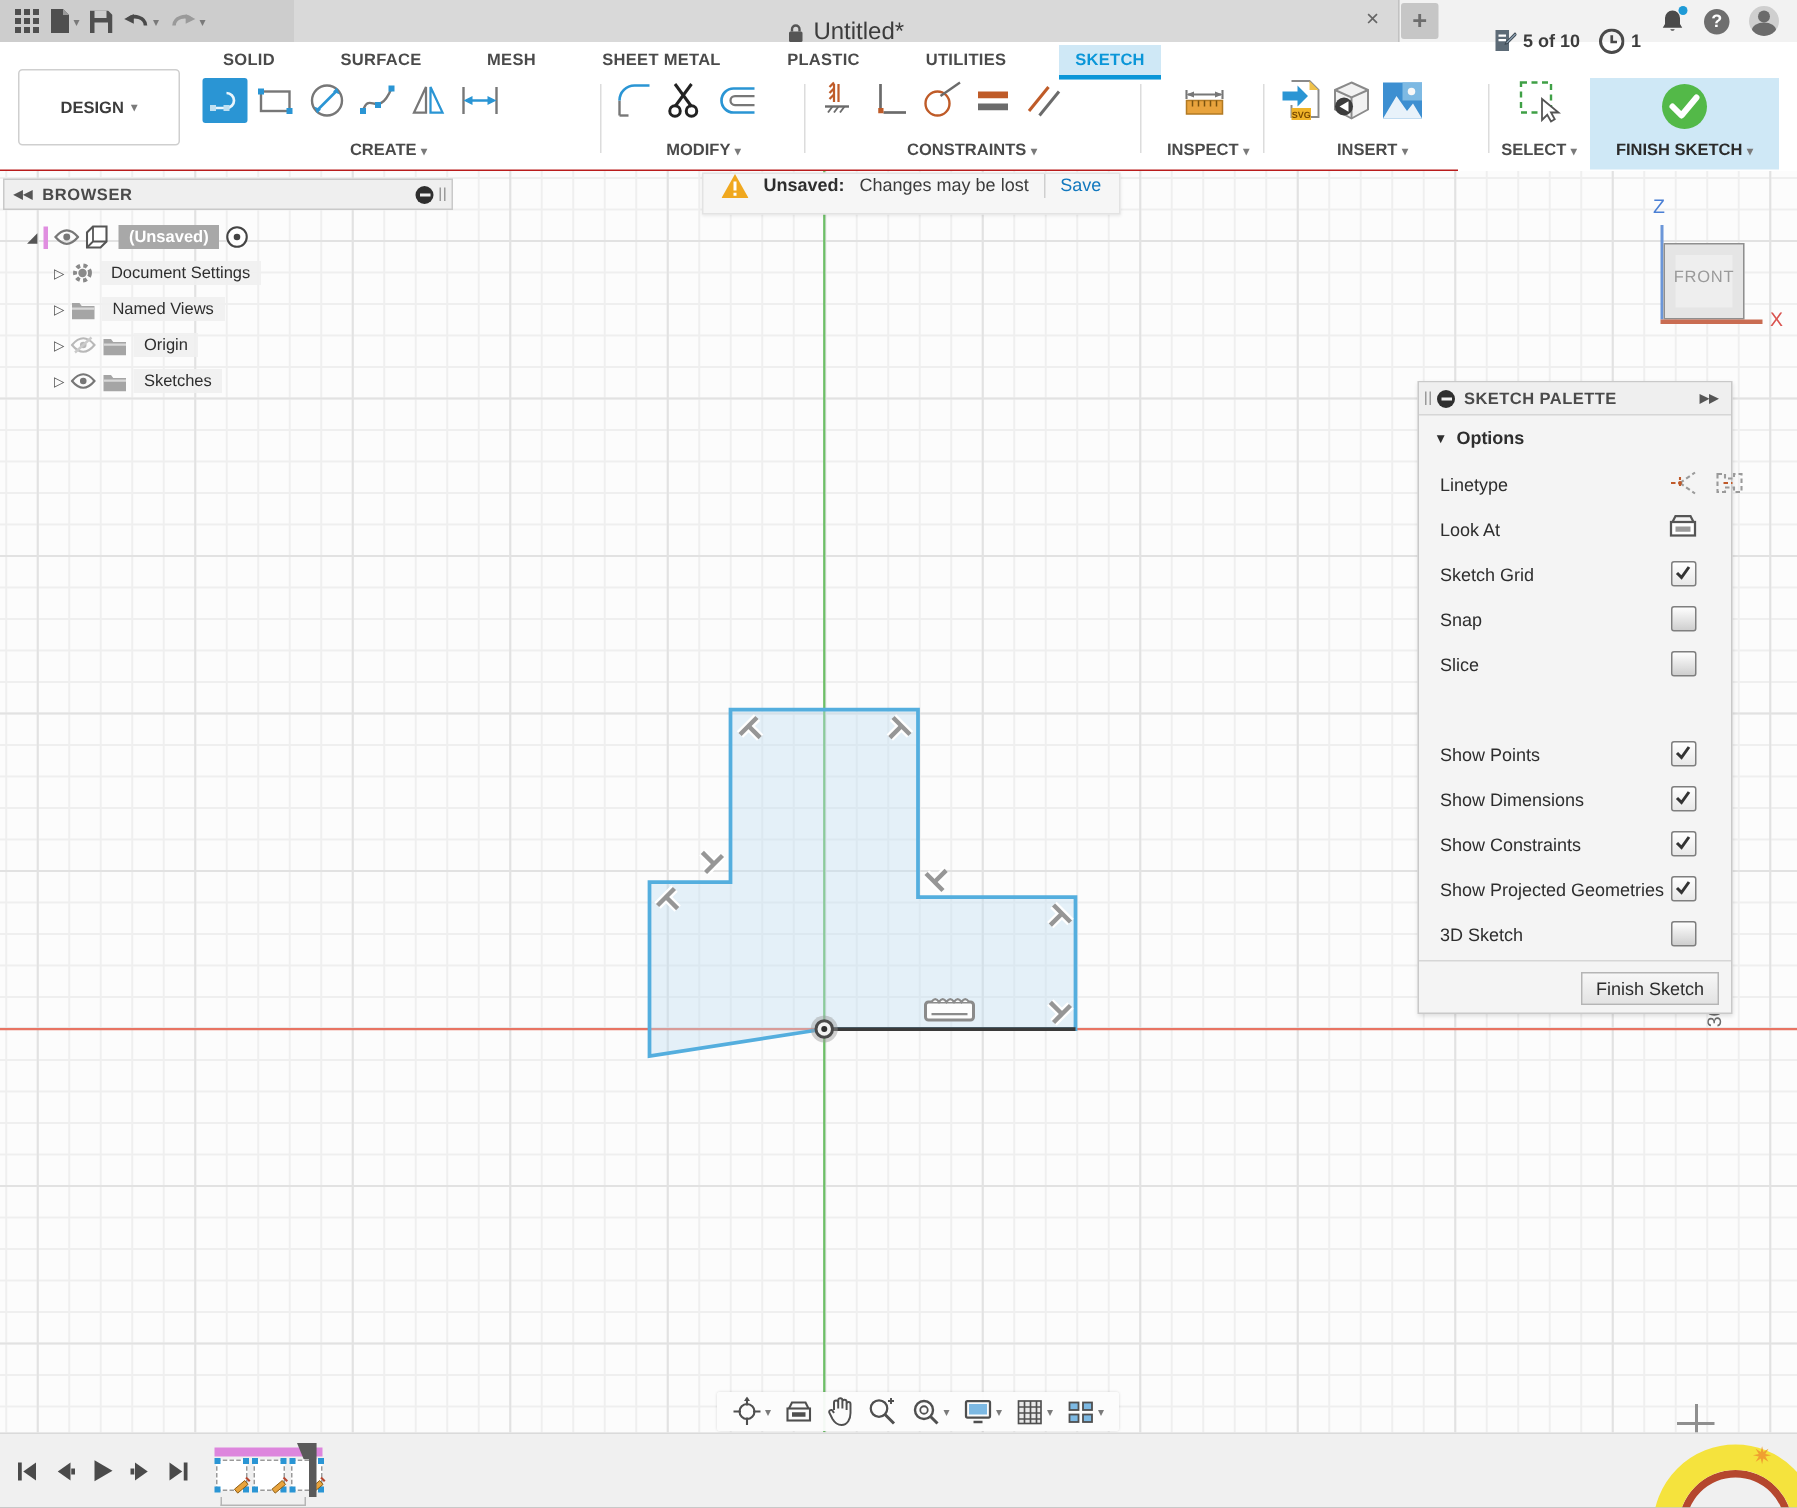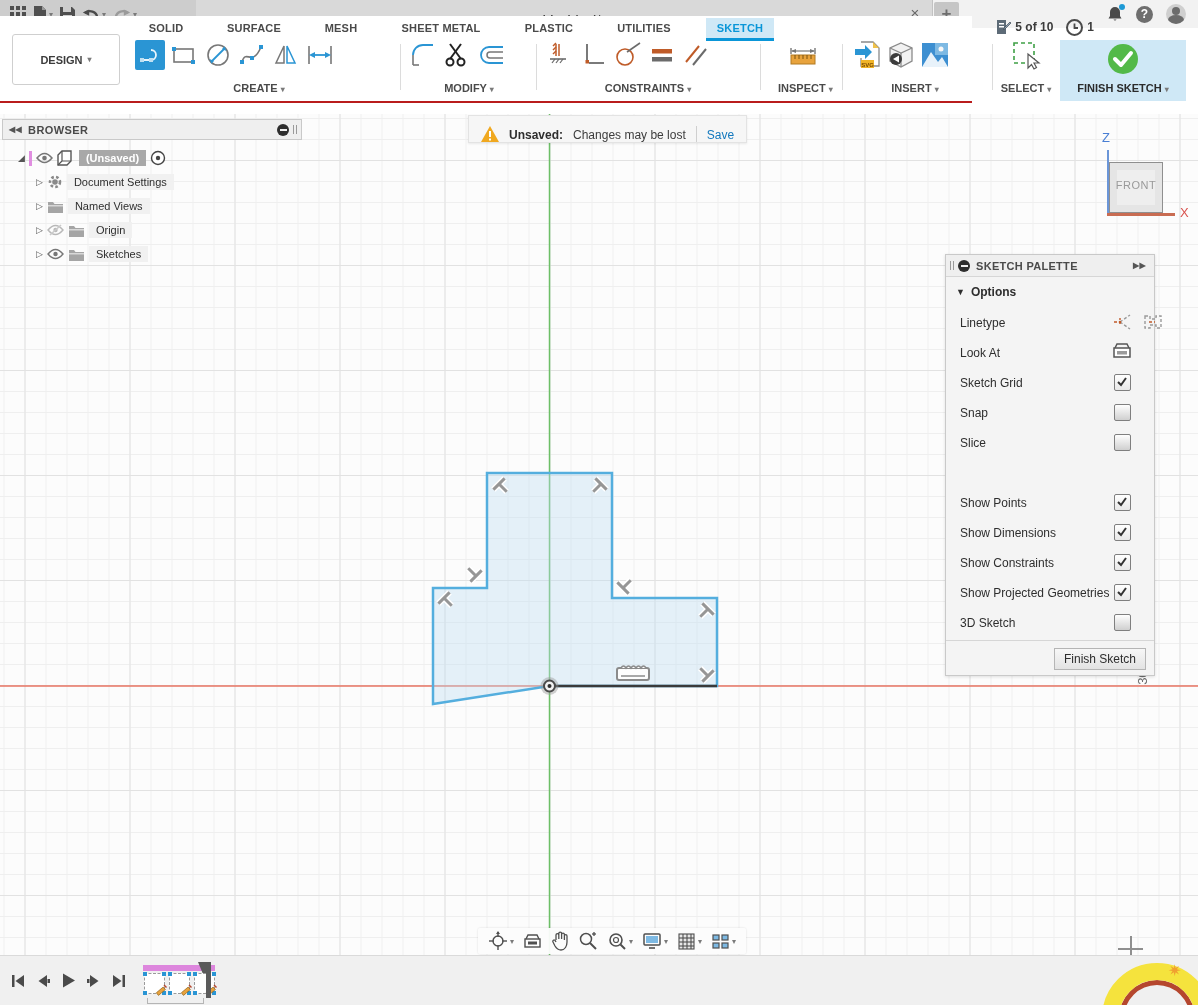--- a/index.html
+++ b/index.html
@@ -25,21 +25,21 @@
   .tb-ico{display:inline-flex;align-items:center;gap:4px;color:#3c3c3c;font-size:12px;font-weight:bold;margin-top:26px;}
   .caret{font-size:8px;color:#7a7a7a;}
   .help-circle{width:17px;height:17px;border-radius:50%;background:#6e6e6e;color:#fff;
      font-weight:bold;font-size:12px;text-align:center;line-height:17px;}
   .avatar{width:20px;height:20px;border-radius:50%;background:#cfcfcf;overflow:hidden;position:relative;}
   .avatar::before{content:"";position:absolute;left:6px;top:3px;width:8px;height:8px;border-radius:50%;background:#6b6b6b;}
   .avatar::after{content:"";position:absolute;left:2px;top:11px;width:16px;height:10px;border-radius:50% 50% 0 0;background:#6b6b6b;}
   .bell-dot{position:absolute;right:-2px;top:-2px;width:6px;height:6px;border-radius:50%;background:#1e9ad6;}
 
   
-  #ribbon{position:absolute;left:0;top:16px;width:972px;height:85px;background:#fff;border-bottom:2px solid #b91c1c;}
+  #ribbon{position:absolute;left:0;top:28px;width:972px;height:85px;background:#fff;border-bottom:2px solid #b91c1c;}
   .rtab{position:absolute;top:2px;height:21px;line-height:21px;text-align:center;color:#4a4a4a;
      font-size:11px;font-weight:bold;letter-spacing:.2px;}
   .rtab.active{background:#cfe8f6;border-bottom:3px solid #0a96d8;color:#0a96d8;height:20px;}
   #design-box{position:absolute;left:12px;top:18px;width:106px;height:49px;background:#fff;
      border:1px solid #cfcfcf;border-radius:3px;display:flex;align-items:center;justify-content:center;
      gap:5px;font-weight:bold;color:#3c3c3c;}
   .tool-group{position:absolute;top:24px;}
   .tool-icons{display:flex;gap:4px;align-items:center;}
   .tool{width:30px;height:30px;display:flex;align-items:center;justify-content:center;border-radius:2px;}
   .tool.active-tool{background:#2a95d4;}
@@ -54,21 +54,21 @@
     background-image:
       linear-gradient(to right,#e2e2e2 1px,transparent 1px),
       linear-gradient(to bottom,#e2e2e2 1px,transparent 1px),
       linear-gradient(to right,#efefef 1px,transparent 1px),
       linear-gradient(to bottom,#efefef 1px,transparent 1px);
     background-size:105px 105px,105px 105px,21px 21px,21px 21px;
     background-position:24.5px 0,0 46px,3.5px 0,0 4px;}
   #overlay{position:absolute;left:0;top:0;}
 
   
-  #warnbar{position:absolute;left:468px;top:1px;height:26px;display:flex;align-items:flex-end;gap:10px;
+  #warnbar{position:absolute;left:468px;top:1px;height:26px;display:flex;align-items:flex-start;gap:10px;
      background:#f6f6f6;border:1px solid #e3e3e3;padding:0 12px;box-shadow:0 1px 2px rgba(0,0,0,.08);}
   #warnbar b{color:#2e2e2e;font-size:12px;}
   #warnbar .msg{color:#3c3c3c;font-size:12px;}
   #warnbar .vsep{width:1px;height:16px;background:#cfcfcf;}
   #warnbar .save{color:#1278be;font-size:12px;}
 
   
   .panel-header{position:absolute;height:21px;background:#efefef;border:1px solid #c9c9c9;
      display:flex;align-items:center;box-sizing:border-box;color:#4a4a4a;font-weight:bold;letter-spacing:.4px;}
   .hdr-handle{width:2px;height:9px;border-left:1px solid #9a9a9a;border-right:1px solid #9a9a9a;margin:0 4px;}

